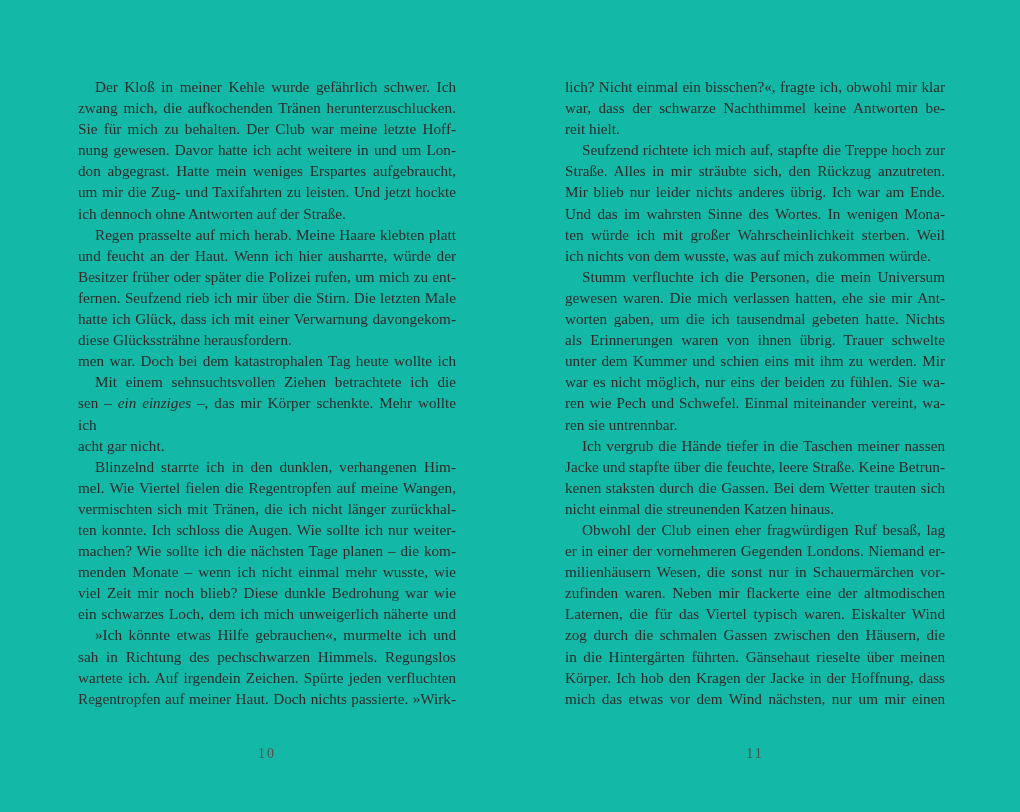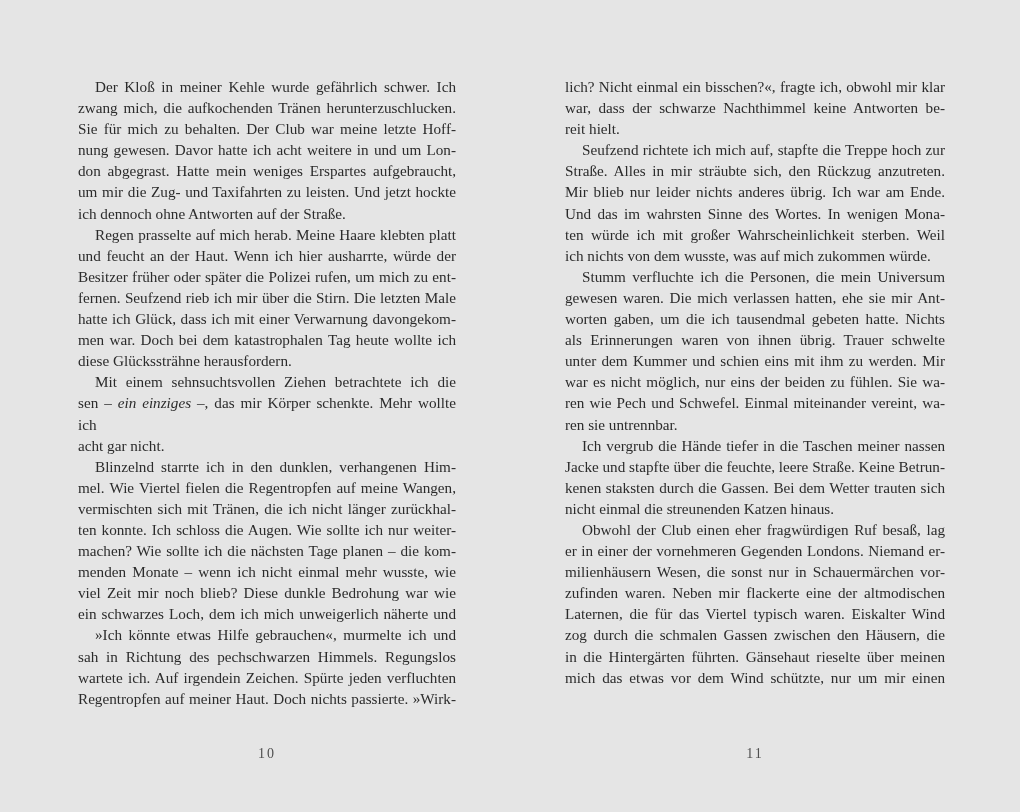--- a/index.html
+++ b/index.html
@@ -7,21 +7,21 @@
   body {
     width: 1020px;
     height: 812px;
     background: #ffffff;
     font-family: "Liberation Serif", "DejaVu Serif", serif;
   }
   .spread {
     position: relative;
     width: 1020px;
     height: 812px;
-    background: #e5e5e5;
+    background: #14b8a6;
     overflow: hidden;
   }
   .page-text {
     position: absolute;
     top: 76px;
     font-size: 15.2px;
     line-height: 21.1px;
     color: #2b2b2b;
   }
   #page-text-left  { left: 78px;  width: 378px; }
@@ -57,22 +57,22 @@
       <div class="line">Sie für mich zu behalten. Der Club war meine letzte Hoff-</div>
       <div class="line">nung gewesen. Davor hatte ich acht weitere in und um Lon-</div>
       <div class="line">don abgegrast. Hatte mein weniges Erspartes aufgebraucht,</div>
       <div class="line">um mir die Zug- und Taxifahrten zu leisten. Und jetzt hockte</div>
       <div class="line last">ich dennoch ohne Antworten auf der Straße.</div>
       <div class="line indent">Regen prasselte auf mich herab. Meine Haare klebten platt</div>
       <div class="line">und feucht an der Haut. Wenn ich hier ausharrte, würde der</div>
       <div class="line">Besitzer früher oder später die Polizei rufen, um mich zu ent-</div>
       <div class="line">fernen. Seufzend rieb ich mir über die Stirn. Die letzten Male</div>
       <div class="line">hatte ich Glück, dass ich mit einer Verwarnung davongekom-</div>
+      <div class="line last">diese Glückssträhne herausfordern.</div>
       <div class="line">men war. Doch bei dem katastrophalen Tag heute wollte ich</div>
-      <div class="line last">diese Glückssträhne herausfordern.</div>
       <div class="line indent">Mit einem sehnsuchtsvollen Ziehen betrachtete ich die</div>
       <div class="line"><span>sen – </span><em>ein einziges</em><span> –, das mir Körper schenkte. Mehr wollte ich</span></div>
       <div class="line last">acht gar nicht.</div>
       <div class="line indent">Blinzelnd starrte ich in den dunklen, verhangenen Him-</div>
       <div class="line">mel. Wie Viertel fielen die Regentropfen auf meine Wangen,</div>
       <div class="line">vermischten sich mit Tränen, die ich nicht länger zurückhal-</div>
       <div class="line">ten konnte. Ich schloss die Augen. Wie sollte ich nur weiter-</div>
       <div class="line">machen? Wie sollte ich die nächsten Tage planen – die kom-</div>
       <div class="line">menden Monate – wenn ich nicht einmal mehr wusste, wie</div>
       <div class="line">viel Zeit mir noch blieb? Diese dunkle Bedrohung war wie</div>
@@ -105,20 +105,21 @@
       <div class="line">Jacke und stapfte über die feuchte, leere Straße. Keine Betrun-</div>
       <div class="line">kenen staksten durch die Gassen. Bei dem Wetter trauten sich</div>
       <div class="line last">nicht einmal die streunenden Katzen hinaus.</div>
       <div class="line indent">Obwohl der Club einen eher fragwürdigen Ruf besaß, lag</div>
       <div class="line">er in einer der vornehmeren Gegenden Londons. Niemand er-</div>
       <div class="line">milienhäusern Wesen, die sonst nur in Schauermärchen vor-</div>
       <div class="line">zufinden waren. Neben mir flackerte eine der altmodischen</div>
       <div class="line">Laternen, die für das Viertel typisch waren. Eiskalter Wind</div>
       <div class="line">zog durch die schmalen Gassen zwischen den Häusern, die</div>
       <div class="line">in die Hintergärten führten. Gänsehaut rieselte über meinen</div>
-      <div class="line">mich das etwas vor dem Wind schützte, nur um mir einen</div>
+      <div class="line">Körper. Ich hob den Kragen der Jacke in der Hoffnung, dass</div>
+      <div class="line">mich das etwas vor dem Wind nächsten, nur um mir einen</div>
     </div>
 
   <div class="pagenum" id="pagenum-left">10</div>
 
   <div class="pagenum" id="pagenum-right">11</div>
 
 </div>
 
 </body></html>

